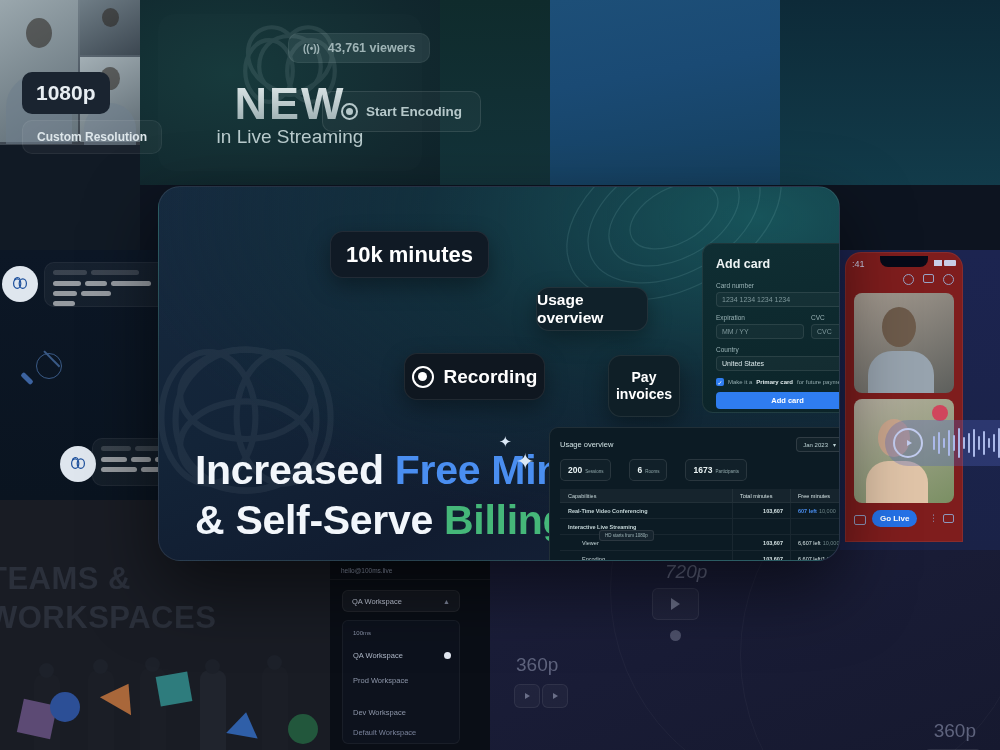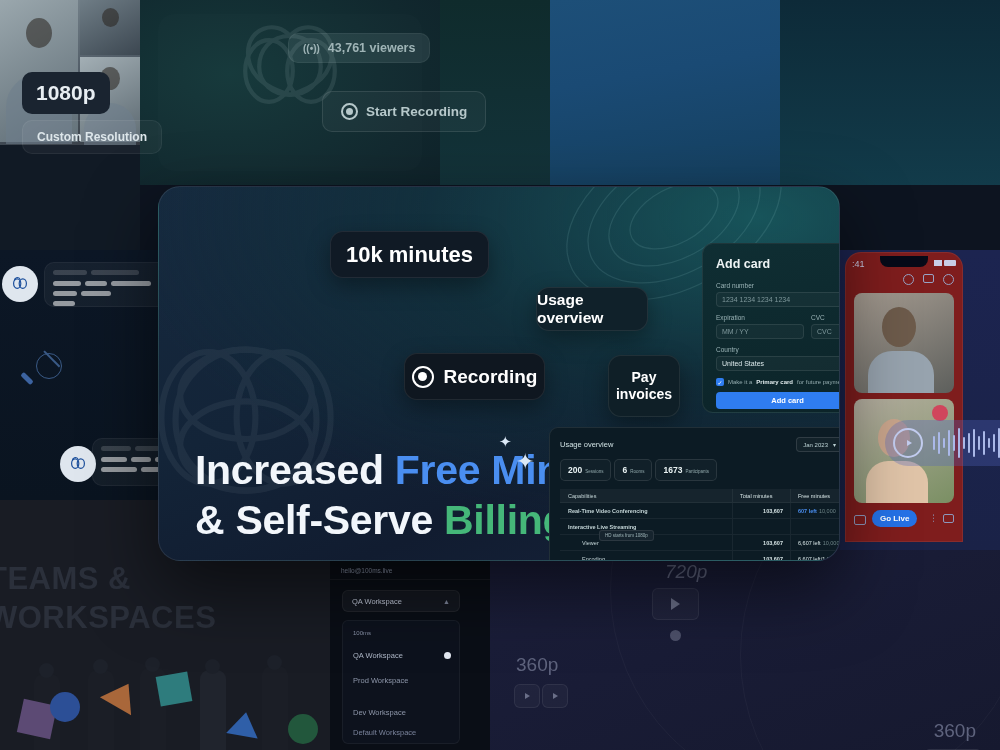--- a/index.html
+++ b/index.html
@@ -157,21 +157,21 @@
     font-weight:700; display:flex; align-items:center; justify-content:center; width:143px; }
 
   
   .usage { position:absolute; left:390px; top:240px; width:305px; height:135px;
     background:#0c1b24; border:1px solid rgba(255,255,255,.09); border-radius:9px 0 0 0;
     padding:9px 0 0 10px; overflow:hidden; }
   .usage-head { display:flex; align-items:center; justify-content:space-between; padding-right:10px; }
   .usage-title { font-size:7.5px; color:#cfe0e2; }
   .mon-sel { font-size:6px; color:#bcd2d4; border:1px solid rgba(255,255,255,.12);
     background:rgba(255,255,255,.03); border-radius:4px; padding:3px 6px; display:flex; gap:5px; align-items:center; }
-  .stats { display:flex; gap:3px; margin:7px 0 8px; }
+  .stats { display:flex; gap:18px; margin:7px 0 8px; }
   .stat { border:1px solid rgba(255,255,255,.10); background:rgba(255,255,255,.025);
     border-radius:5px; padding:5px 7px; display:flex; align-items:baseline; gap:3px; }
   .stat b { font-size:8.5px; color:#e9f2f3; }
   .stat span { font-size:4.5px; color:#92a9ac; }
   .utable { width:295px; }
   .utr { display:flex; align-items:center; height:16px; border-bottom:1px solid rgba(255,255,255,.055); }
   .utr.head { background:rgba(255,255,255,.045); height:14px; }
   .uc1 { width:173px; padding-left:8px; font-size:5.5px; color:#c5d6d8; display:flex; align-items:center; gap:3px;
     border-right:1px solid rgba(255,255,255,.055); height:100%; }
   .uc2 { width:58px; text-align:right; padding-right:7px; font-size:5.5px; color:#d5e3e4;
@@ -214,20 +214,24 @@
       <div class="ghostlogo">
         <svg width="150" height="140" viewBox="0 0 100 100" class="svg-ico">
           <g fill="none" stroke="#cfe6e6" stroke-width="3">
             <path d="M50 20c-14 0-22 10-22 22s10 20 22 20 22-8 22-20-8-22-22-22z"></path>
             <path d="M50 20c-10-12-30-6-30 12s16 26 30 30c14-4 30-12 30-30S60 8 50 20z"></path>
             <ellipse cx="35" cy="45" rx="17" ry="22"></ellipse>
             <ellipse cx="65" cy="45" rx="17" ry="22"></ellipse>
           </g>
         </svg>
       </div>
+      <div class="newtxt" style="top:78px;">
+        <div class="big">NEW</div>
+        <div class="sub">in Live Streaming</div>
+      </div>
     </div>
 
     <div class="bgtile midpanel"></div>
     <div class="bgtile midpanel2"></div>
     <div class="bgtile midpanel3">
       
     </div>
 
     <div class="bgtile left-chat">
       <div class="chat-bubble" style="left:44px;top:12px;width:136px;height:45px;">
@@ -401,21 +405,21 @@
       <span>Custom Resolution</span>
     </div>
     <div class="bgpill pill-viewers">
       <span style="font-size:10px;">((•))</span>
       <span>43,761 viewers</span>
     </div>
     <div class="bgpill pill-rec">
       <span style="width:17px;height:17px;border-radius:50%;border:2px solid #b6c8ca;display:flex;align-items:center;justify-content:center;">
         <span style="width:7px;height:7px;border-radius:50%;background:#b6c8ca;display:block;"></span>
       </span>
-      <span>Start Recording</span>
+      <span>Start Encoding</span>
     </div>
     <div class="pill-hand">
       <span style="color:#e0b450;">✋</span>
     </div>
     <div class="pill-gear">
       <svg width="16" height="16" viewBox="0 0 24 24" class="svg-ico">
         <g fill="none" stroke="#cbd8da" stroke-width="1.6">
           <circle cx="12" cy="12" r="3"></circle>
           <path d="M12 3v2M12 19v2M3 12h2M19 12h2M5.6 5.6l1.4 1.4M17 17l1.4 1.4M18.4 5.6L17 7M7 17l-1.4 1.4"></path>
         </g>

